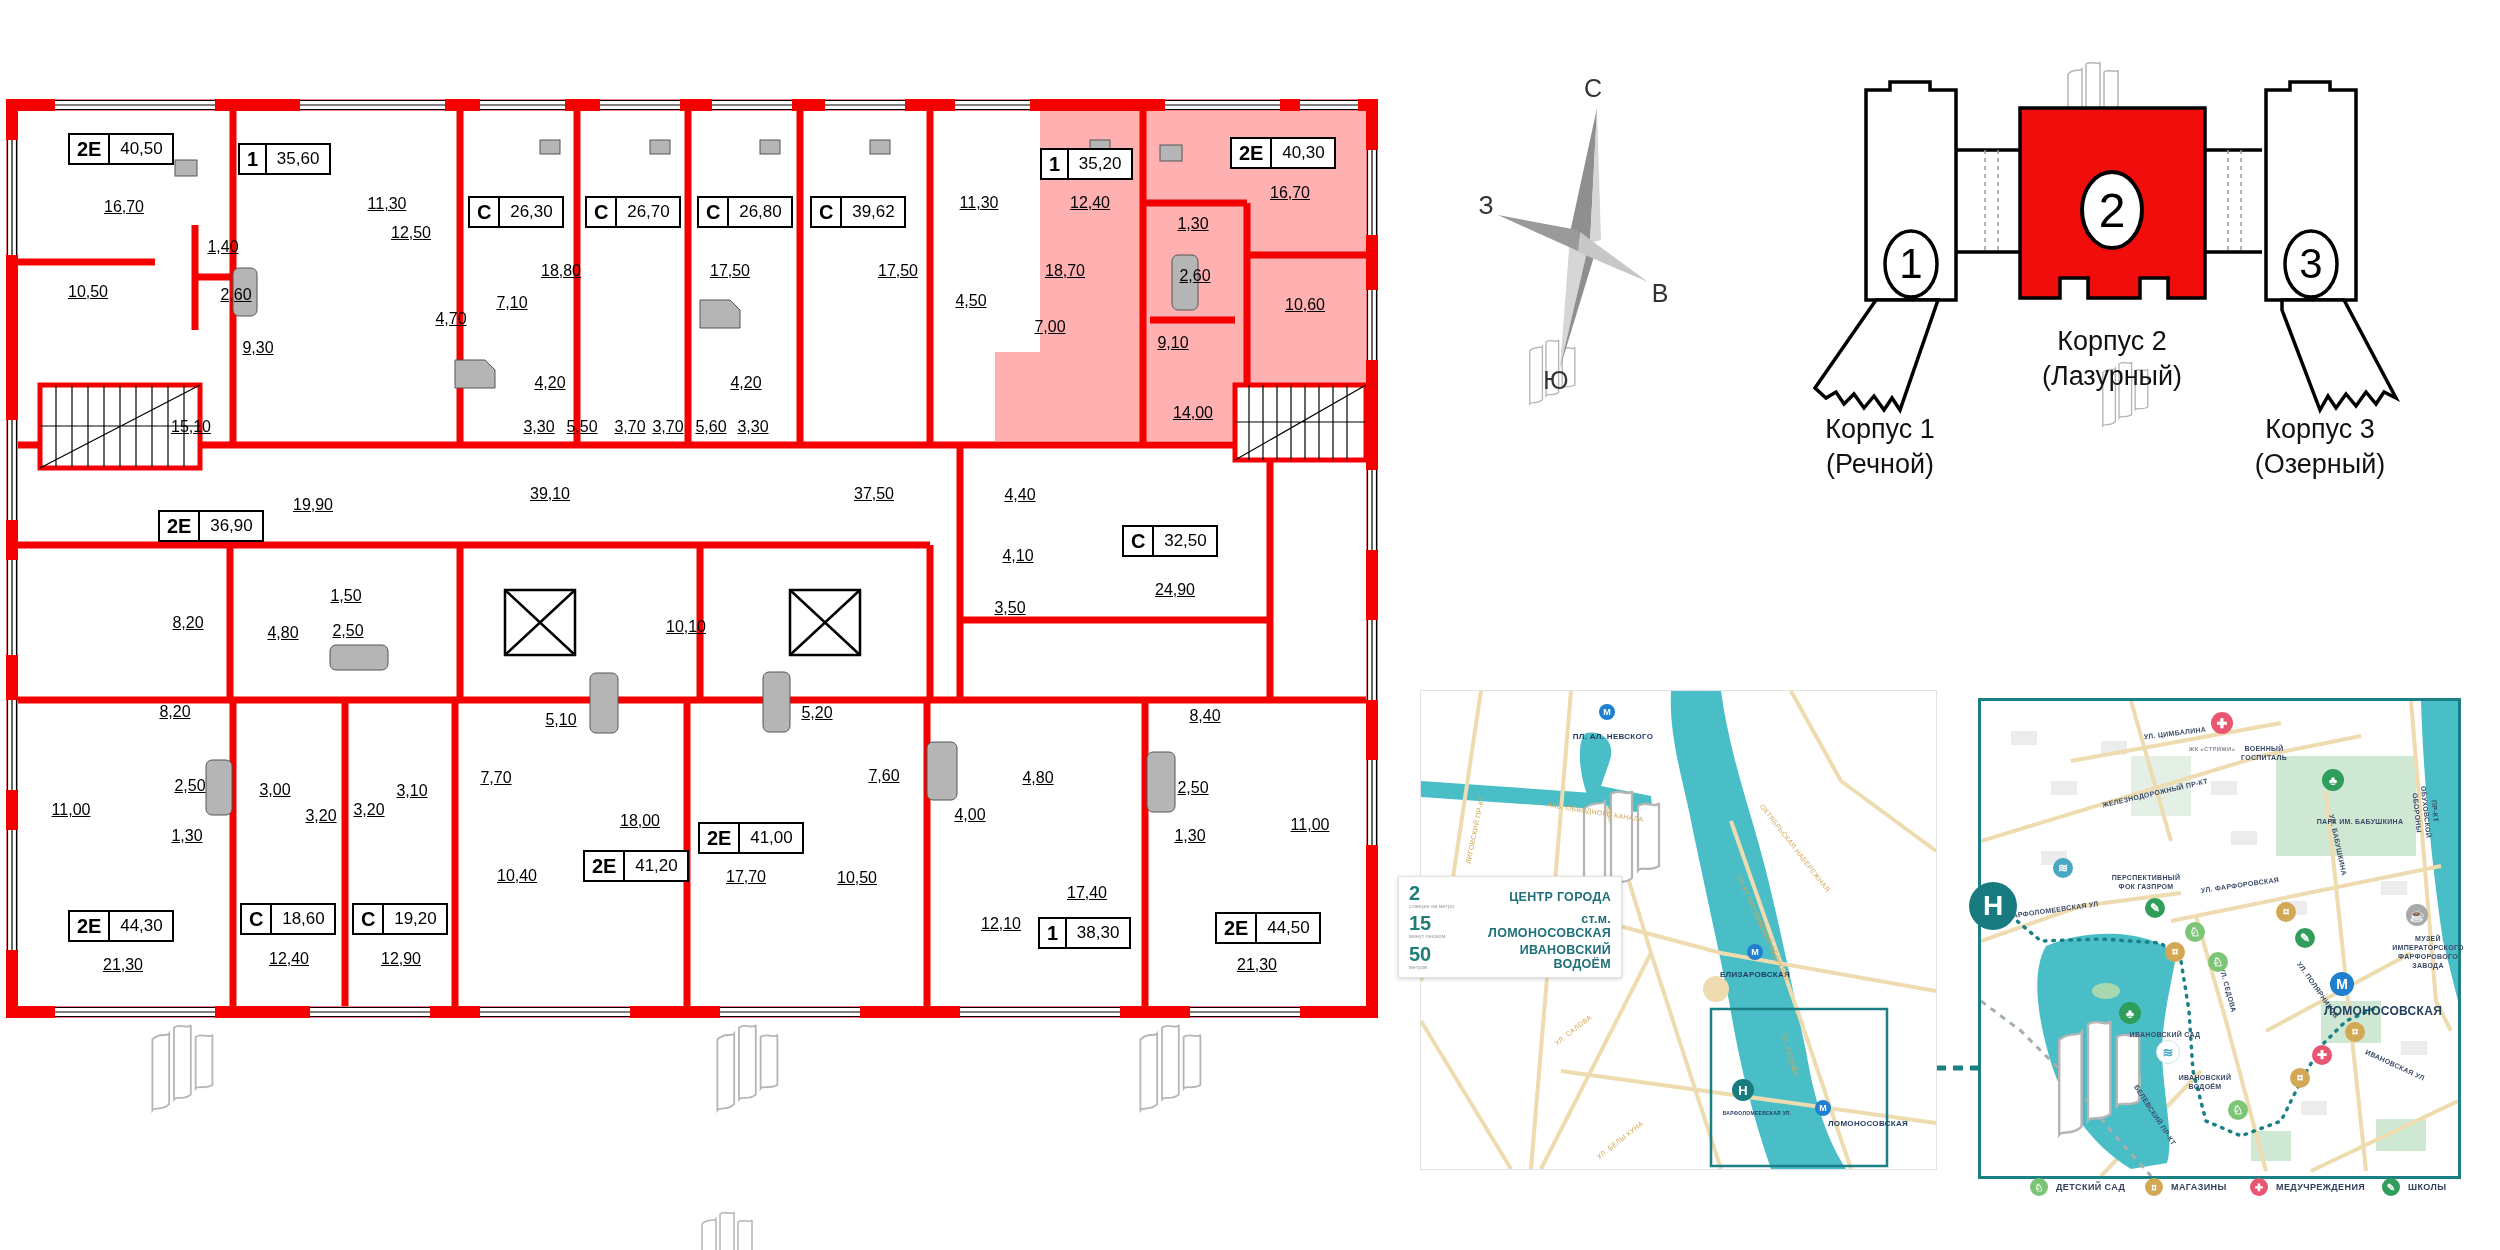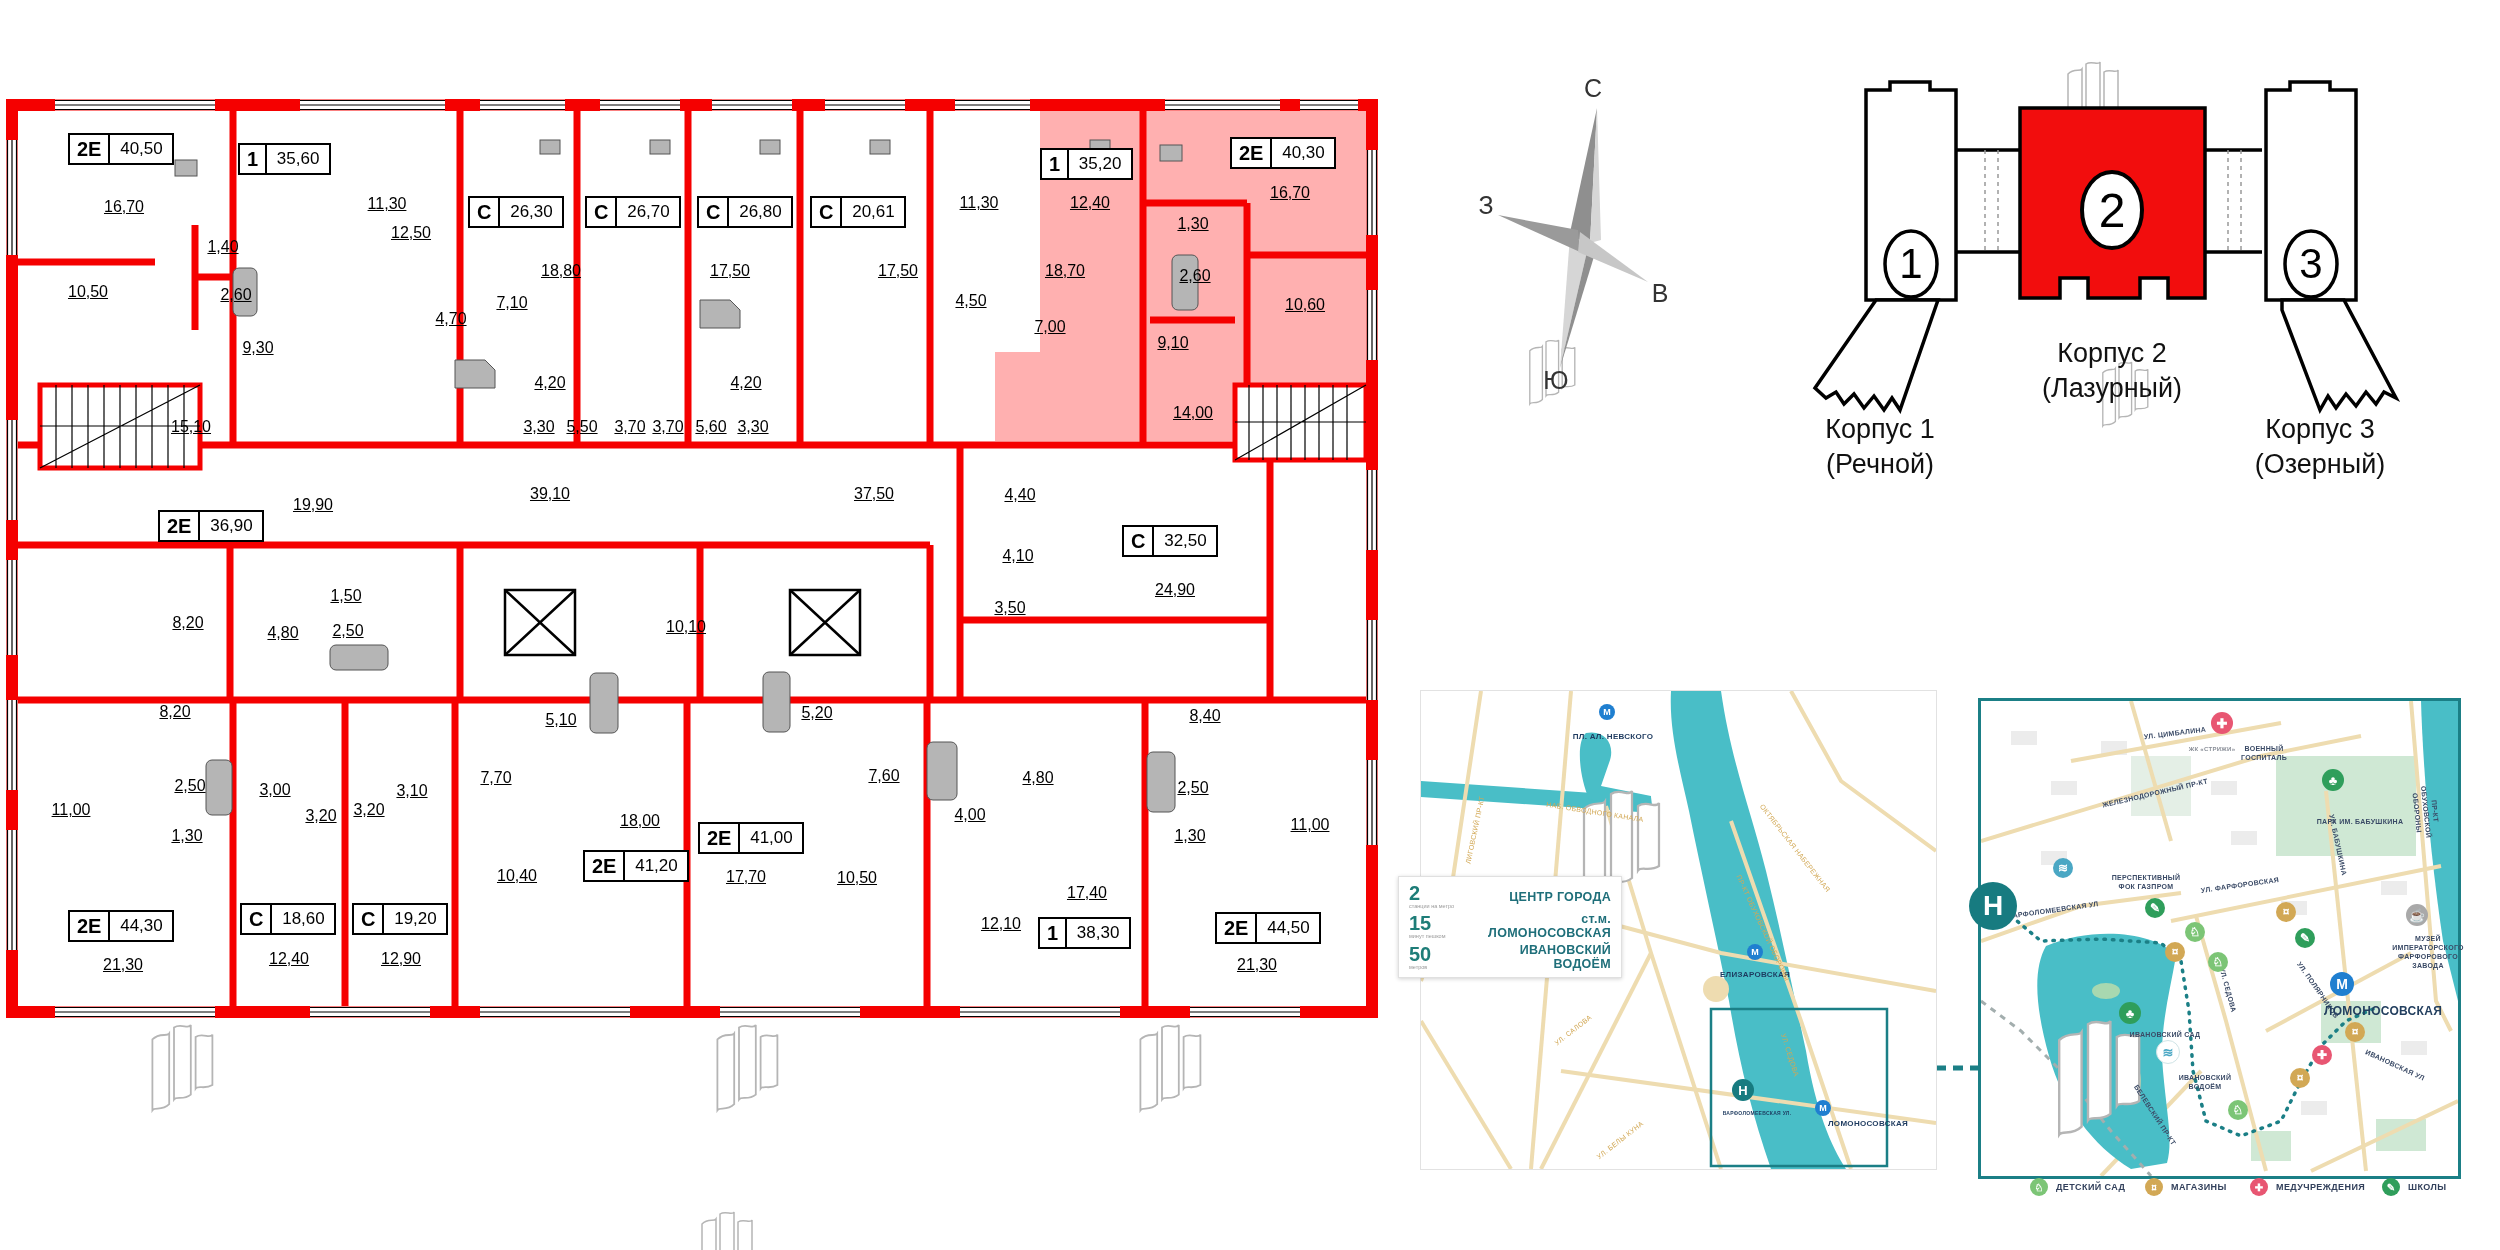--- a/index.html
+++ b/index.html
@@ -255,21 +255,21 @@
   </div>
 
   <div class="cmp" style="left:1593px;top:88px">С</div>
   <div class="cmp" style="left:1486px;top:205px">З</div>
   <div class="cmp" style="left:1660px;top:293px">В</div>
   <div class="cmp" style="left:1556px;top:380px">Ю</div>
 
   <div class="bnum" style="left:1911px;top:264px">1</div>
   <div class="bnum" style="left:2112px;top:210px;font-size:48px">2</div>
   <div class="bnum" style="left:2311px;top:264px">3</div>
-  <div class="bld-label" style="left:2112px;top:336px">
+  <div class="bld-label" style="left:2112px;top:324px">
     <div>Корпус 2</div>
       <div>(Лазурный)</div>
   </div>
   <div class="bld-label" style="left:1880px;top:412px">
     <div>Корпус 1</div>
       <div>(Речной)</div>
   </div>
   <div class="bld-label" style="left:2320px;top:412px">
     <div>Корпус 3</div>
       <div>(Озерный)</div>
@@ -291,21 +291,21 @@
       <div class="unit-tag" style="left: 585px; top: 196px;">
         <span class="ut">С</span>
         <span class="ua">26,70</span>
       </div>
       <div class="unit-tag" style="left: 697px; top: 196px;">
         <span class="ut">С</span>
         <span class="ua">26,80</span>
       </div>
       <div class="unit-tag" style="left: 810px; top: 196px;">
         <span class="ut">С</span>
-        <span class="ua">20,61</span>
+        <span class="ua">39,62</span>
       </div>
       <div class="unit-tag" style="left: 1040px; top: 148px;">
         <span class="ut">1</span>
         <span class="ua">35,20</span>
       </div>
       <div class="unit-tag" style="left: 1230px; top: 137px;">
         <span class="ut">2Е</span>
         <span class="ua">40,30</span>
       </div>
       <div class="unit-tag" style="left: 158px; top: 510px;">

